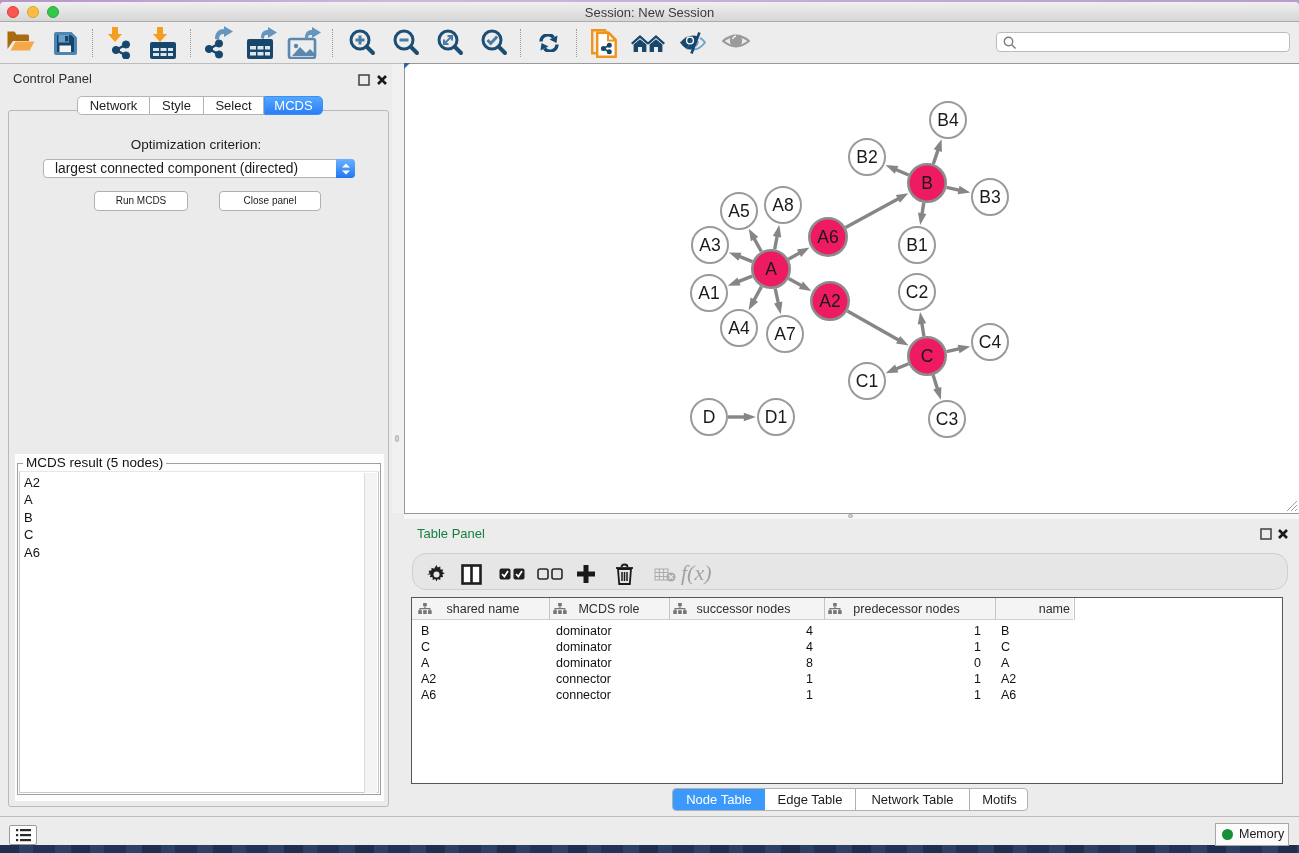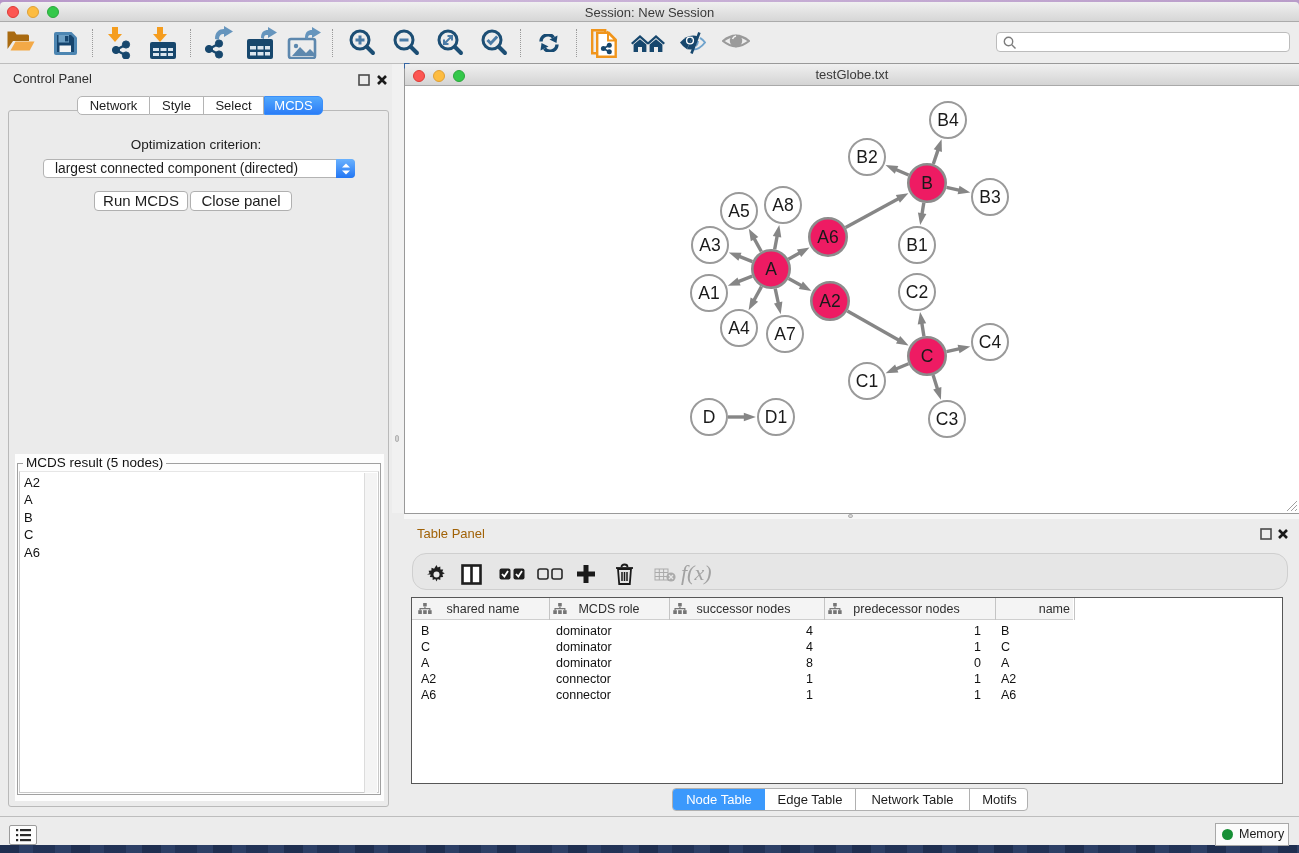--- a/index.html
+++ b/index.html
@@ -1,21 +1,21 @@
 <!DOCTYPE html>
 <html><head><meta charset="utf-8"><style>
 *{margin:0;padding:0;box-sizing:border-box}
 html,body{width:1299px;height:853px;overflow:hidden;font-family:"Liberation Sans",sans-serif;background:#ececec}
 .abs{position:absolute}
 .tl{width:12px;height:12px;border-radius:50%;position:absolute;top:4px}
 .ttl{font-size:13px;color:#3a3a3a;text-align:center;position:absolute;width:100%;top:3px}
 .sep{position:absolute;top:6px;height:28px;width:0;border-left:1px dotted #9a9a9a}
 .icon{position:absolute;top:5px}
 .tab{position:absolute;height:19px;background:#fff;border:1px solid #b4b4b4;font-size:13px;color:#1c1c1c;text-align:center;line-height:17px}
-.btn{position:absolute;height:20px;background:#fff;border:1px solid #b0b0b0;border-radius:4px;font-size:15px;color:#1c1c1c;text-align:center;line-height:18px}
+.btn{position:absolute;height:20px;background:#fff;border:1px solid #b0b0b0;border-radius:4px;font-size:10px;color:#1c1c1c;text-align:center;line-height:18px}
 .hcell{position:absolute;top:0;height:22px;font-size:12.5px;color:#2e2e2e;line-height:22px}
 .hico{position:absolute;top:5px}
 .cell{position:absolute;font-size:12.5px;color:#111;height:16px;line-height:16px}
 </style></head><body>
 
 <div class="abs" style="left:0;top:0;width:1299px;height:9px;background:linear-gradient(90deg,#b695c8,#cdb7da 30%,#c3a9d2 70%,#b99cc9)"></div>
 <div class="abs" style="left:0;top:2px;width:1299px;height:20px;background:linear-gradient(#f0f0f0,#d6d6d6);border-bottom:1px solid #ababab;border-radius:4px 4px 0 0">
   <div class="tl" style="left:7px;background:#fc5652;border:1px solid #dd3b36"></div>
   <div class="tl" style="left:27px;background:#fdbc40;border:1px solid #dfa035"></div>
   <div class="tl" style="left:47px;background:#34c84a;border:1px solid #2ca73d"></div>
@@ -189,46 +189,40 @@
   <div class="abs" style="left:11px;top:1px;font-size:13.8px;color:#1c1c1c">largest connected component (directed)</div>
   <div class="abs" style="right:-1px;top:-1px;width:19px;height:19px;border-radius:0 4px 4px 0;background:linear-gradient(#6ab2fe,#2276f4)">
    <svg width="10" height="12" viewBox="0 0 10 12" style="position:absolute;left:4.5px;top:3.5px">
           <path d="M1 4.5 L5 0.5 L9 4.5 z M1 7.5 L5 11.5 L9 7.5 z" fill="#fff"></path>
         </svg>
   </div>
  </div>
 
  <div class="abs" style="left:0;top:73px;width:392px;text-align:center;font-size:13.5px;color:#1c1c1c">Optimization criterion:</div>
  <div class="btn" style="left:94px;top:127px;width:94px">Run MCDS</div>
- <div class="btn" style="left:190px;top:127px;width:102px">Close panel</div>
+ <div class="btn" style="left:219px;top:127px;width:102px">Close panel</div>
 
  <div class="abs" style="left:15px;top:390px;width:369px;height:347px;background:#fdfdfd"></div>
 
  <div class="abs" style="left:17px;top:399px;width:364px;height:332px;border:1px solid #a0a0a0">
   <div class="abs" style="left:5px;top:-9px;background:#fdfdfd;padding:0 3px;font-size:13.5px;color:#111">MCDS result (5 nodes)</div>
   <div class="abs" style="left:1px;top:7px;width:360px;height:322px;background:#fff;border:1px solid #c9c9c9;border-top-color:#e6e6e6">
    <div class="abs" style="right:1px;top:1px;width:13px;height:320px;background:#f4f4f4;border-left:1px solid #dcdcdc"></div>
    <div class="abs" style="left:4px;top:2px;font-size:13px;color:#111;line-height:17.4px">A2<br>A<br>B<br>C<br>A6</div>
   </div>
  </div>
 </div>
 
 <div class="abs" style="left:392px;top:64px;width:907px;height:460px;background:#ececec"></div>
 <div class="abs" style="left:392px;top:64px;width:12px;height:449px;background:#f1f1f1"></div>
 <div class="abs" style="left:404px;top:514px;width:895px;height:5px;background:#f7f7f7"></div>
 <div class="abs" style="left:404px;top:63px;width:895px;height:451px;background:#fff;border:1px solid #999;border-right:none">
  <svg width="6" height="6" viewBox="0 0 6 6" style="position:absolute;left:-1px;top:-1px">
       <path d="M0 0 h6 L0 6 z" fill="#3465a4"></path>
     </svg>
- <div class="abs" style="left:0;top:0;width:894px;height:22px;background:linear-gradient(#f0f0f0,#d4d4d4);border-bottom:1px solid #a9a9a9">
-  <div class="tl" style="left:8px;top:6px;background:#fc5652;border:1px solid #dd3b36"></div>
-  <div class="tl" style="left:28px;top:6px;background:#fdbc40;border:1px solid #dfa035"></div>
-  <div class="tl" style="left:48px;top:6px;background:#34c84a;border:1px solid #2ca73d"></div>
-  <div class="ttl" style="top:3px">testGlobe.txt</div>
- </div>
  <svg width="14" height="14" viewBox="0 0 14 14" style="position:absolute;right:1px;bottom:1px">
   <path d="M13 3 L3 13 M13 7 L7 13 M13 11 L11 13" stroke="#a0a0a0" stroke-width="1"></path>
  </svg>
 </div>
 
 <div class="abs" style="left:395px;top:435px;width:4px;height:7px;background:#d6d6d6;border:1px solid #b2b2b2;border-radius:2px"></div>
 <div class="abs" style="left:848px;top:513.5px;width:5px;height:4px;background:#d6d6d6;border:1px solid #b2b2b2;border-radius:2px"></div>
 <svg width="893" height="425" viewBox="0 0 893 425" style="position:absolute;left:405px;top:87px" font-family="Liberation Sans, sans-serif">
     <line x1="356.3" y1="164.5" x2="348.8" y2="150.9" stroke="#868686" stroke-width="3.4"></line>
     <polygon points="343.8,141.7 353.3,150.1 345.8,154.3" fill="#868686"></polygon>
@@ -305,21 +299,21 @@
     <circle cx="462" cy="294" r="18" fill="#fff" stroke="#9a9a9a" stroke-width="2"></circle>
     <text x="462" y="300" text-anchor="middle" font-size="17.5" fill="#1a1a1a">C1</text>
     <circle cx="542" cy="332" r="18" fill="#fff" stroke="#9a9a9a" stroke-width="2"></circle>
     <text x="542" y="338" text-anchor="middle" font-size="17.5" fill="#1a1a1a">C3</text>
     <circle cx="304" cy="330" r="18" fill="#fff" stroke="#9a9a9a" stroke-width="2"></circle>
     <text x="304" y="336" text-anchor="middle" font-size="17.5" fill="#1a1a1a">D</text>
     <circle cx="371" cy="330" r="18" fill="#fff" stroke="#9a9a9a" stroke-width="2"></circle>
     <text x="371" y="336" text-anchor="middle" font-size="17.5" fill="#1a1a1a">D1</text>
   </svg>
 <div class="abs" style="left:392px;top:524px;width:907px;height:292px;background:#ececec">
- <div class="abs" style="left:25px;top:2px;font-size:13px;color:#a16207">Table Panel</div>
+ <div class="abs" style="left:25px;top:2px;font-size:13px;color:#15803d">Table Panel</div>
  <svg class="abs" style="left:868px;top:4px" width="12" height="12" viewBox="0 0 12 12">
       <rect x="1" y="1" width="10" height="10" fill="none" stroke="#4a4a4a" stroke-width="1.6"></rect>
     </svg>
  <svg class="abs" style="left:885px;top:4px" width="12" height="12" viewBox="0 0 12 12">
       <path d="M2 2 L10 10 M10 2 L2 10" stroke="#1a1a1a" stroke-width="2.6"></path>
     </svg>
 
  <div class="abs" style="left:20px;top:29px;width:876px;height:37px;background:#e6e6e6;border:1px solid #cfcfcf;border-radius:14px">
 
   <svg class="abs" style="left:14px;top:11px" width="19" height="19" viewBox="0 0 19 19">

